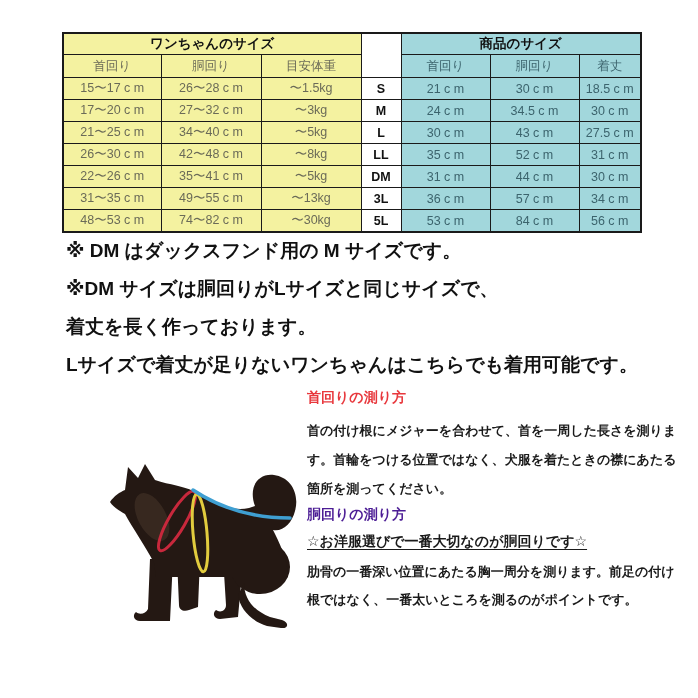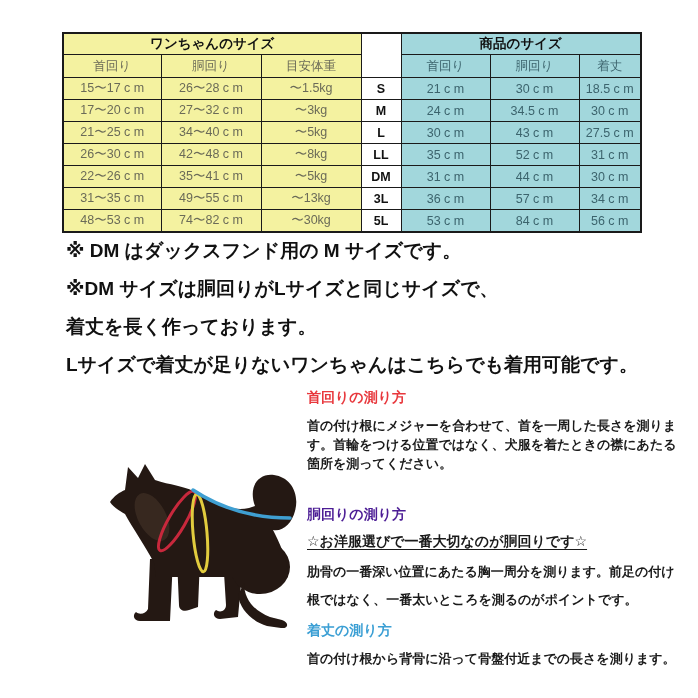--- a/index.html
+++ b/index.html
@@ -20,21 +20,21 @@
   th.ghy{background:var(--dog-bg,#f4f2a0);}
   th.ghb{background:var(--product-bg,#a2d7dc);}
 
   
   #notes{position:absolute;left:66px;top:220px;width:600px;
          font-size:19px;font-weight:bold;line-height:38px;color:#111;white-space:pre-line;}
 
   
   .guide{position:absolute;left:307px;width:386px;}
   .guide-heading{font-size:14px;font-weight:bold;margin:0 0 9px 0;}
-  .guide-body{font-size:13px;font-weight:bold;line-height:19px;color:#1a1a1a;
+  .guide-body{font-size:13px;font-weight:bold;line-height:29px;color:#1a1a1a;
               white-space:pre-line;margin:0;}
   .guide-subtitle{font-size:14px;font-weight:bold;text-decoration:underline;
                   text-underline-offset:3px;margin:0 0 7px 0;color:#1a1a1a;}
   #guide-neck{top:377px;}
   #guide-girth{top:494px;}
   #guide-girth .guide-body{line-height:28px;}
   #guide-length{top:610px;}
 
   
   #dog-figure{position:absolute;left:92px;top:443px;width:232px;height:200px;}
@@ -163,18 +163,14 @@
 箇所を測ってください。</p>
   </div>
 
   <div class="guide" id="guide-girth">
     <p class="guide-heading" style="color: #4c1d95;">胴回りの測り方</p>
     <p class="guide-subtitle">☆お洋服選びで一番大切なのが胴回りです☆</p>
     <p class="guide-body">肋骨の一番深い位置にあたる胸一周分を測ります。前足の付け
 根ではなく、一番太いところを測るのがポイントです。</p>
   </div>
 
-  <div class="guide" id="guide-length">
-    <p class="guide-heading" style="color: rgb(59, 159, 212);">着丈の測り方</p>
-    <p class="guide-body">首の付け根から背骨に沿って骨盤付近までの長さを測ります。</p>
-  </div>
 
 </div>
 
 </body></html>

